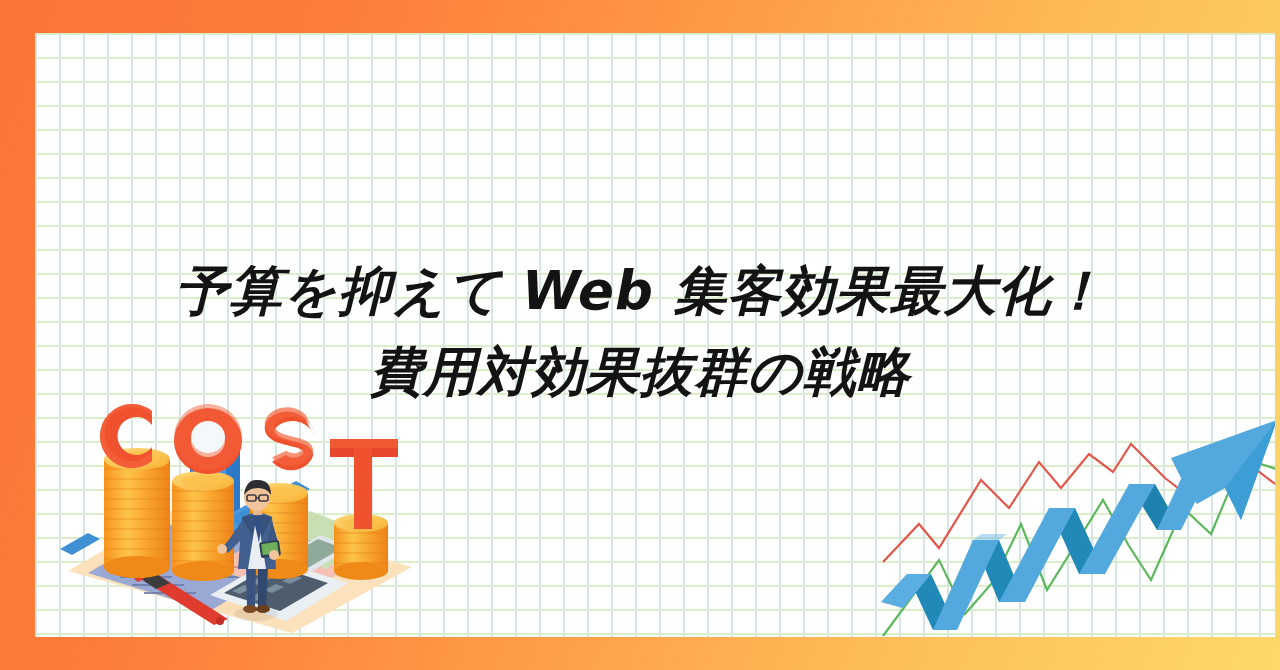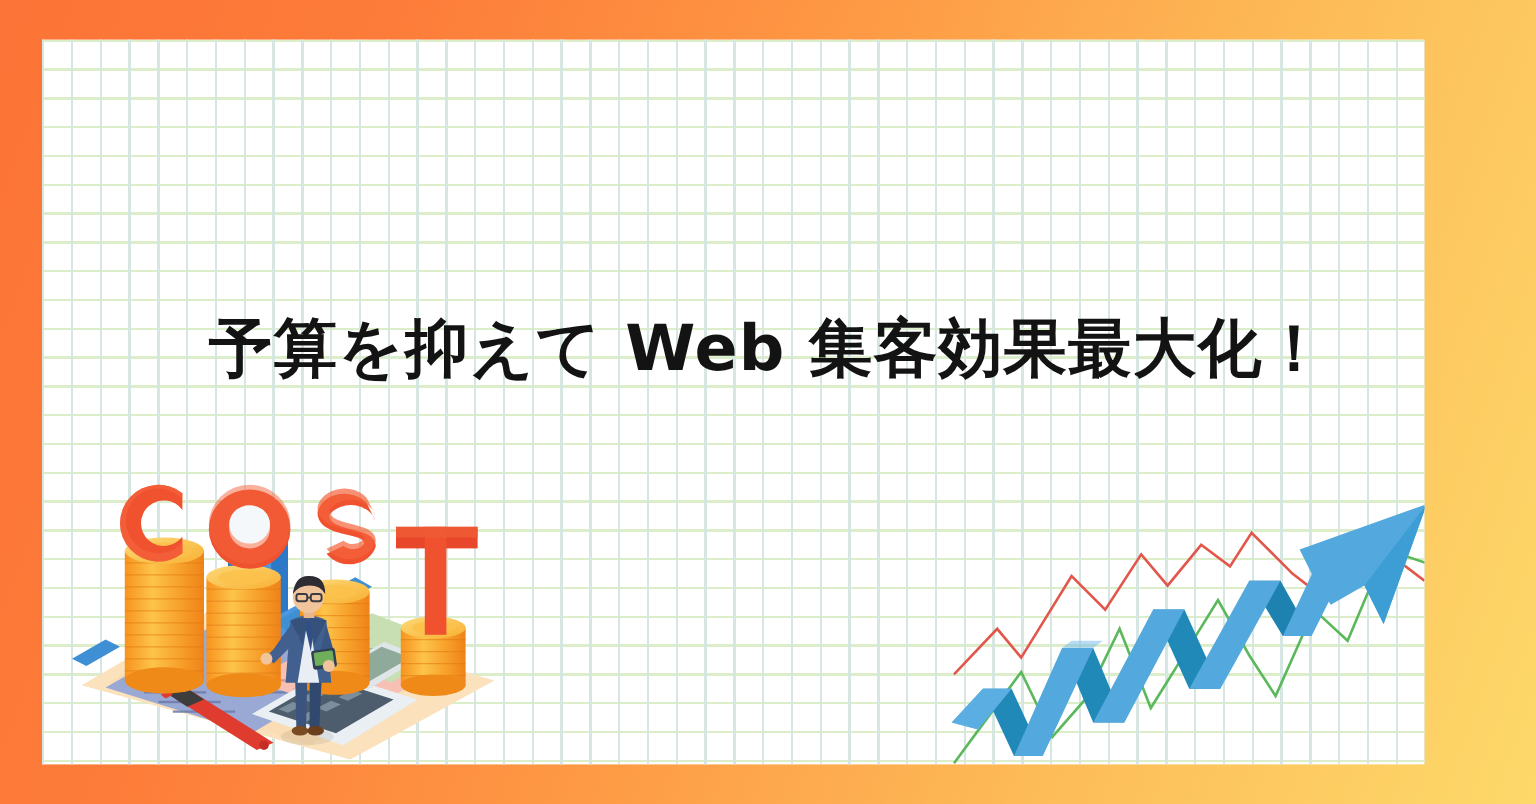--- a/index.html
+++ b/index.html
@@ -13,27 +13,28 @@
   .frame {
     position:absolute; inset:0;
     width:1280px; height:670px;
     background:linear-gradient(110deg,#fc7437 0%,#fd7c39 22%,#fe9a45 48%,#fdbb57 72%,#fdd96a 100%);
   }
 
   
   .canvas {
     position:absolute;
     left:35px; top:33px;
-    width:1152px; height:604px;
+    width:1240px; height:604px;
     background-color:#ffffff;
     background-image:
       repeating-linear-gradient(to right, #d6e7e3 0 2px, transparent 2px 24px),
       repeating-linear-gradient(to bottom, #dcedc9 0 2px, transparent 2px 24px);
     background-position:0 0, 0 0;
     overflow:hidden;
+    font-style:italic;
   }
 
   
   .title-block {
     position:absolute;
     left:0; top:218px; width:1210px;
     text-align:center;
     z-index:30;
     pointer-events:none;
   }
@@ -290,15 +291,16 @@
         <polygon points="92,128 118,128 126,122 100,122" fill="#6fbae8" opacity="0.5"></polygon>
 
         <polygon points="290,46 396,8 360,108 344,76 316,92 300,66" fill="#53a8dd"></polygon>
         <polygon points="396,8 360,108 344,76" fill="#3d9ed5"></polygon>
       </g>
     </svg>
   </div>
 
   <div class="title-block">
     <span class="title-line">予算を抑えて Web 集客効果最大化！</span>
+    <span class="title-line">費用対効果抜群の戦略</span>
   </div>
 
 </div>
 
 </body></html>

